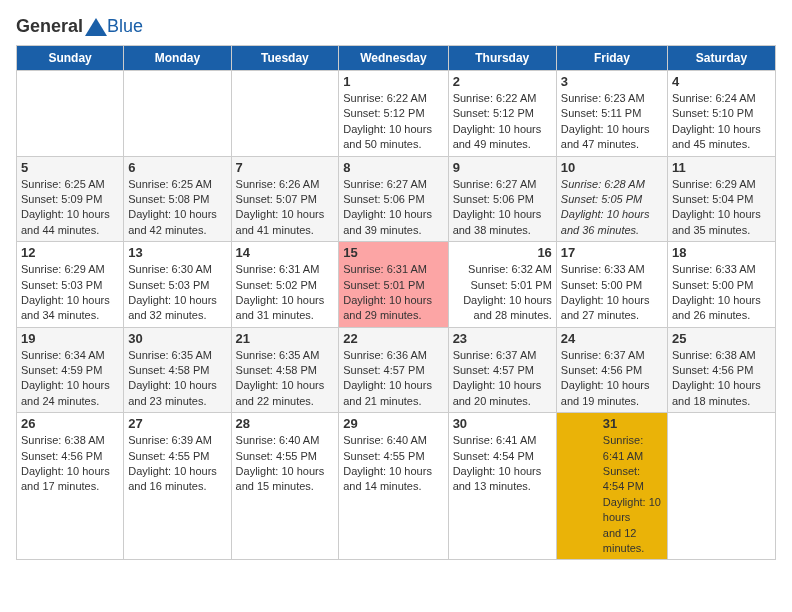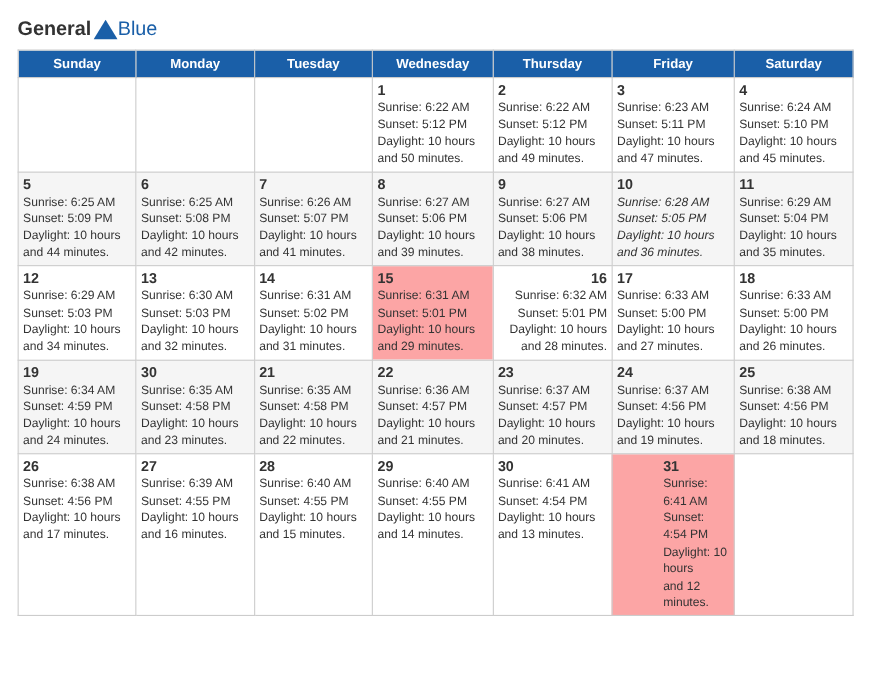--- a/index.html
+++ b/index.html
@@ -322,21 +322,21 @@
 Daylight: 10 hours
 and 14 minutes.</div>
         </td>
         <td style="background: rgb(255, 255, 255);">
           <div class="day-number">30</div>
           <div class="day-info" style="white-space: pre-line;">Sunrise: 6:41 AM
 Sunset: 4:54 PM
 Daylight: 10 hours
 and 13 minutes.</div>
         </td>
-        <td style="background: #fca5a5; padding-left: 46px;">
+        <td style="background: #eab308; padding-left: 46px;">
           <div class="day-number">31</div>
           <div class="day-info" style="white-space: pre-line;">Sunrise: 6:41 AM
 Sunset: 4:54 PM
 Daylight: 10 hours
 and 12 minutes.</div>
         </td>
         <td class="empty-cell"></td>
       </tr>
     </tbody>
 </table>

